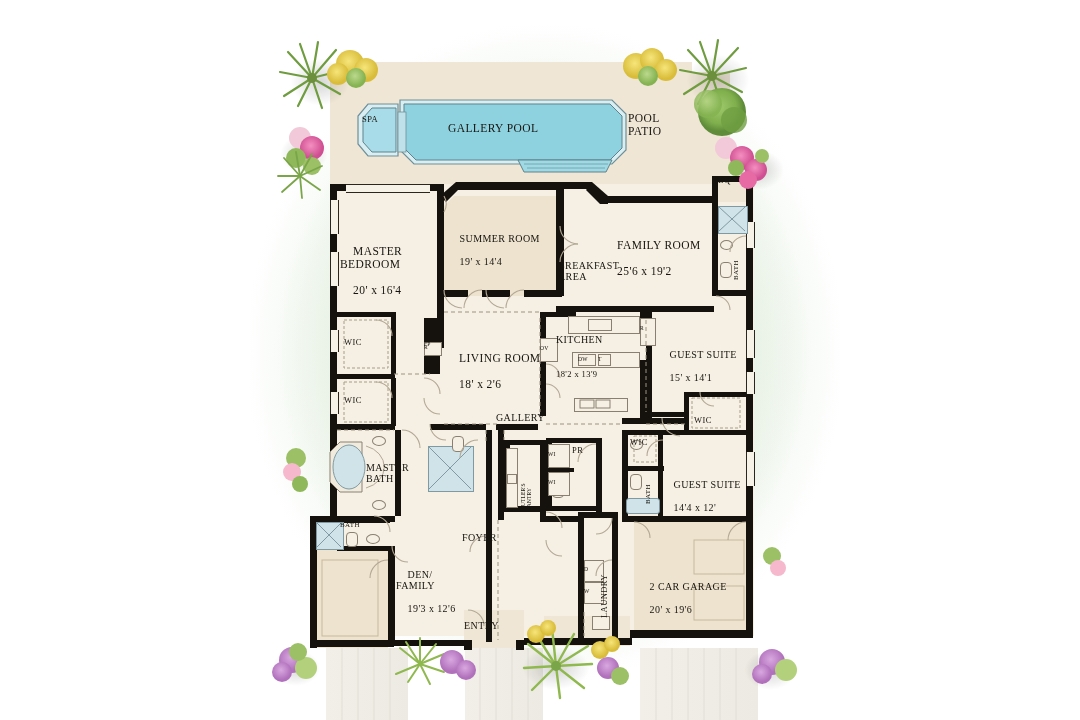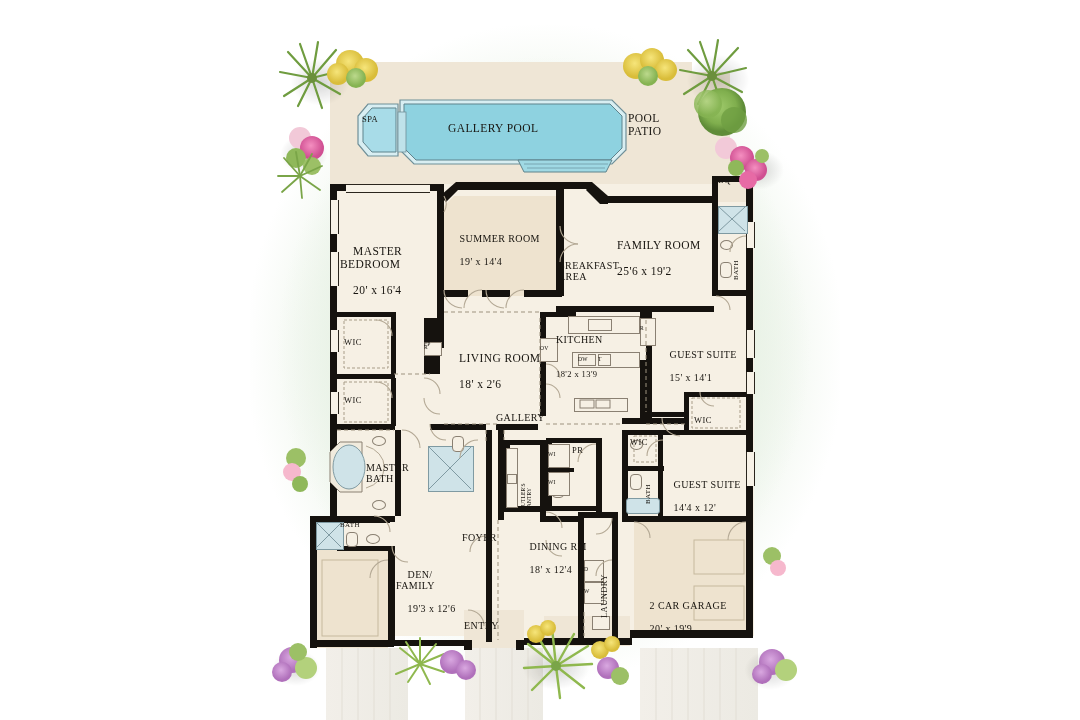--- a/index.html
+++ b/index.html
@@ -396,35 +396,31 @@
     <span>14'4 x 12'</span>
   </div>
 
   <div class="lbl mid" style="left:496px;top:412px;width:72px;">GALLERY</div>
 
   <div class="lbl mid" style="left:366px;top:462px;width:66px;">MASTER
 BATH</div>
 
   <div class="lbl mid" style="left:462px;top:532px;width:50px;">FOYER</div>
 
-  <div class="lbl mid" style="left:518px;top:530px;width:78px;">
-    <span>DINING RM</span><br>
-    <span>18' x 12'4</span>
-  </div>
 
   <div class="lbl mid" style="left:396px;top:558px;width:84px;">
     <span>DEN/
 FAMILY</span><br>
     <span>19'3 x 12'6</span>
   </div>
 
 
-  <div class="lbl mid" style="left:638px;top:589px;width:106px;">
+  <div class="lbl mid" style="left:638px;top:570px;width:106px;">
     <span>2 CAR GARAGE</span><br>
-    <span>20' x 19'9</span>
+    <span>20' x 19'6</span>
   </div>
 
   <div class="lbl sm vert" style="left:600px;top:556px;height:62px;">LAUNDRY</div>
 
   <div class="lbl sm" style="left:344px;top:338px;width:44px;">WIC</div>
   <div class="lbl sm" style="left:344px;top:396px;width:44px;">WIC</div>
   <div class="lbl sm" style="left:694px;top:416px;width:44px;">WIC</div>
   <div class="lbl sm" style="left:630px;top:438px;width:32px;">WIC</div>
   <div class="lbl tiny" style="left:548px;top:451px;width:20px;">WI</div>
   <div class="lbl tiny" style="left:548px;top:479px;width:20px;">WI</div>

